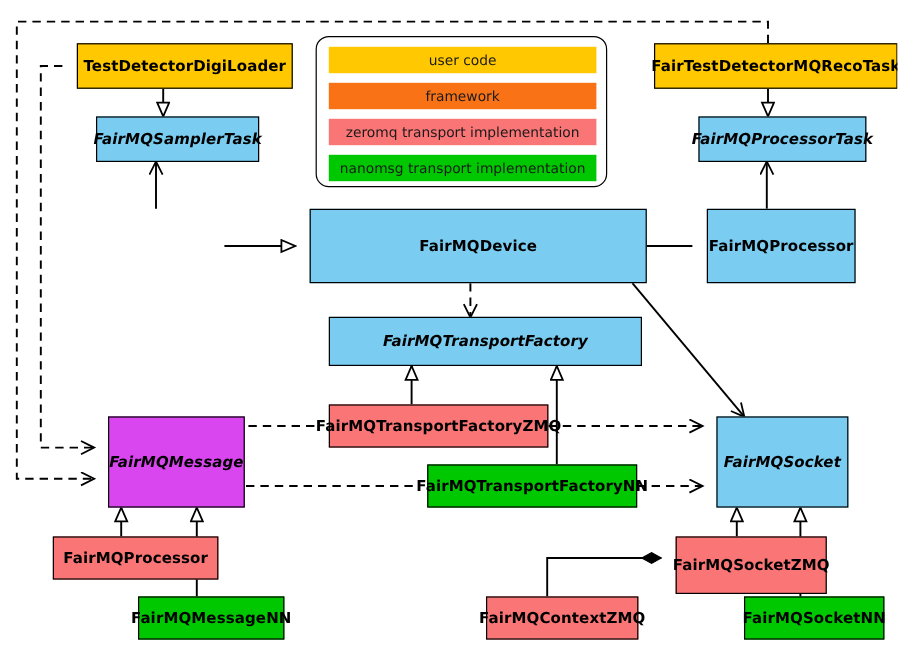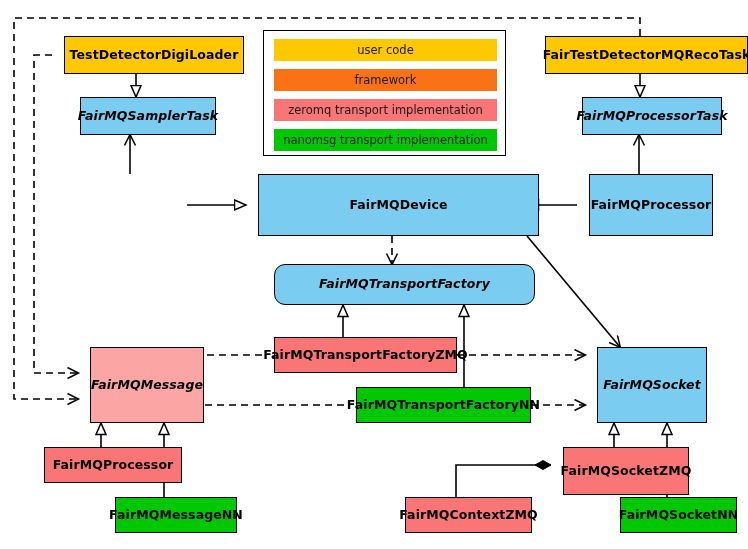--- a/index.html
+++ b/index.html
@@ -129,21 +129,21 @@
 
       <polyline points="640,36 640,18 14,18 14,399 78,399" marker-end="url(#open-arrow)"></polyline>
     </g>
 
     <g stroke="#000000" stroke-width="1.6" fill="none">
 
       <polyline points="551,465 456,465 456,497" marker-start="url(#filled-diamond)"></polyline>
     </g>
   </svg>
 
-  <div class="legend-box" style="left:263px; top:30px; width:243px; height:126px;">
+  <div class="legend-box" style="left:263px; top:30px; width:243px; height:126px;border-radius:11px;">
     <div class="legend-row" style="left:10px; top:8px; width:223px; height:22px; background:#FFC800;">
       <span>user code</span>
     </div>
     <div class="legend-row" style="left:10px; top:38px; width:223px; height:22px; background:#f97316;">
       <span>framework</span>
     </div>
     <div class="legend-row" style="left:10px; top:68px; width:223px; height:22px; background:#FA7575;">
       <span>zeromq transport implementation</span>
     </div>
     <div class="legend-row" style="left:10px; top:98px; width:223px; height:22px; background:#00C800;">
@@ -169,33 +169,33 @@
   </div>
 
   <div class="node" style="left:533px; top:36px; width:203px; height:38px; background:#FFC800;">
     <span>FairTestDetectorMQRecoTask</span>
   </div>
 
   <div class="node abstract" style="left:570px; top:97px; width:140px; height:38px; background:#7ACCF0;">
     <span>FairMQProcessorTask</span>
   </div>
 
-  <div class="node abstract" style="left:262px; top:264px; width:261px; height:41px; background:#7ACCF0;border-radius:11px;">
+  <div class="node abstract" style="left:262px; top:264px; width:261px; height:41px; background:#7ACCF0;">
     <span>FairMQTransportFactory</span>
   </div>
 
   <div class="node" style="left:262px; top:337px; width:183px; height:36px; background:#FA7575;">
     <span>FairMQTransportFactoryZMQ</span>
   </div>
 
   <div class="node" style="left:344px; top:387px; width:175px; height:36px; background:#00C800;">
     <span>FairMQTransportFactoryNN</span>
   </div>
 
-  <div class="node abstract" style="left:78px; top:347px; width:114px; height:76px; background:#fca5a5;">
+  <div class="node abstract" style="left:78px; top:347px; width:114px; height:76px; background:#d946ef;">
     <span>FairMQMessage</span>
   </div>
 
   <div class="node abstract" style="left:585px; top:347px; width:110px; height:76px; background:#7ACCF0;">
     <span>FairMQSocket</span>
   </div>
 
   <div class="node" style="left:32px; top:447px; width:138px; height:36px; background:#FA7575;">
     <span>FairMQProcessor</span>
   </div>

